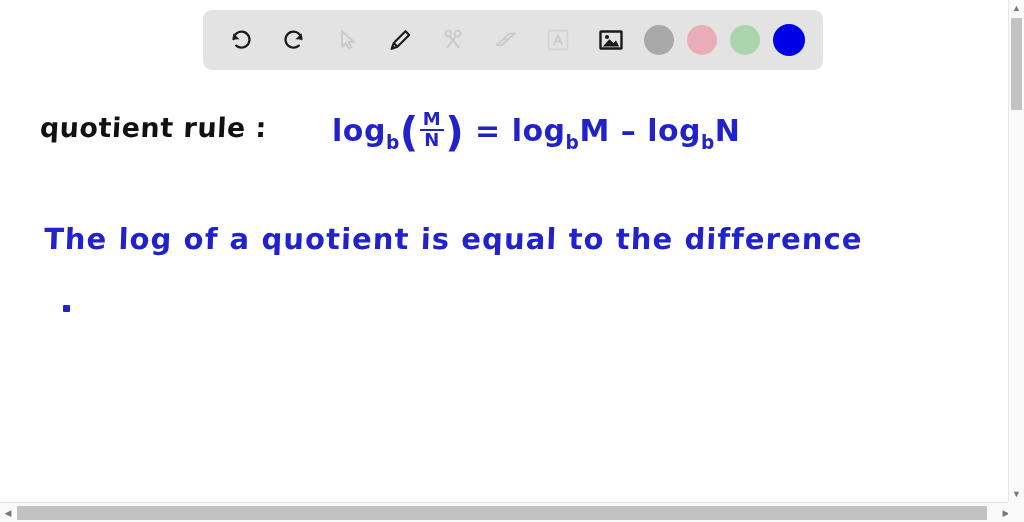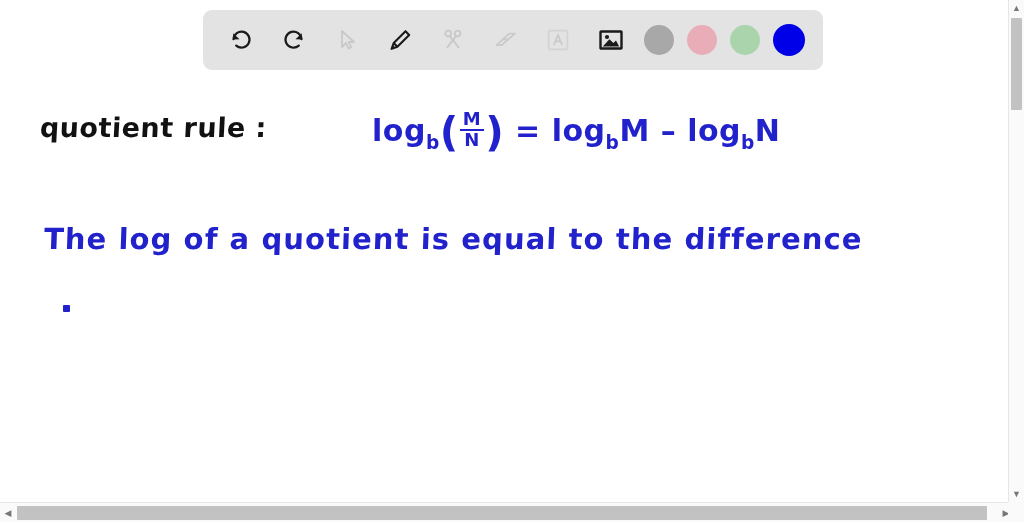--- a/index.html
+++ b/index.html
@@ -78,21 +78,20 @@
     top: 112px;
     font-size: 27px;
     color: #111111;
     transform: skewX(-3deg);
   }
   #hw-formula {
     left: 332px;
     top: 108px;
     font-size: 30px;
     color: #2222cc;
-    margin-left: 40px;
   }
   .sub {
     font-size: 0.62em;
     vertical-align: -0.42em;
     font-weight: 700;
   }
   .frac {
     display: inline-block;
     vertical-align: -0.25em;
     text-align: center;

